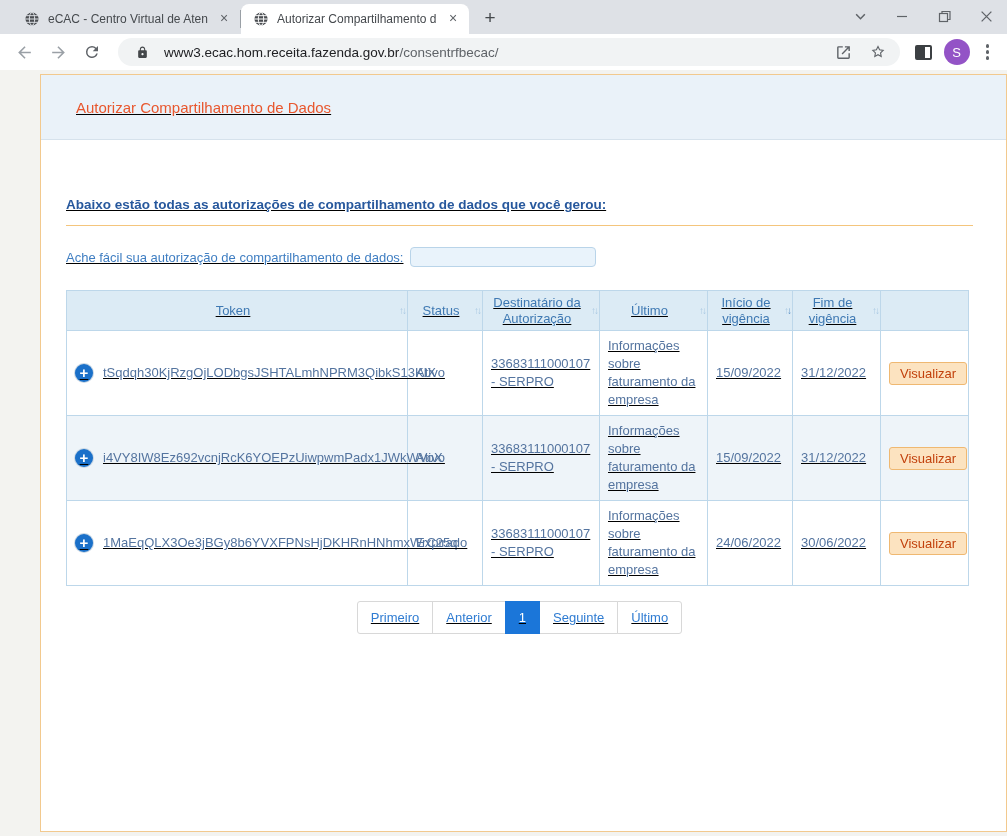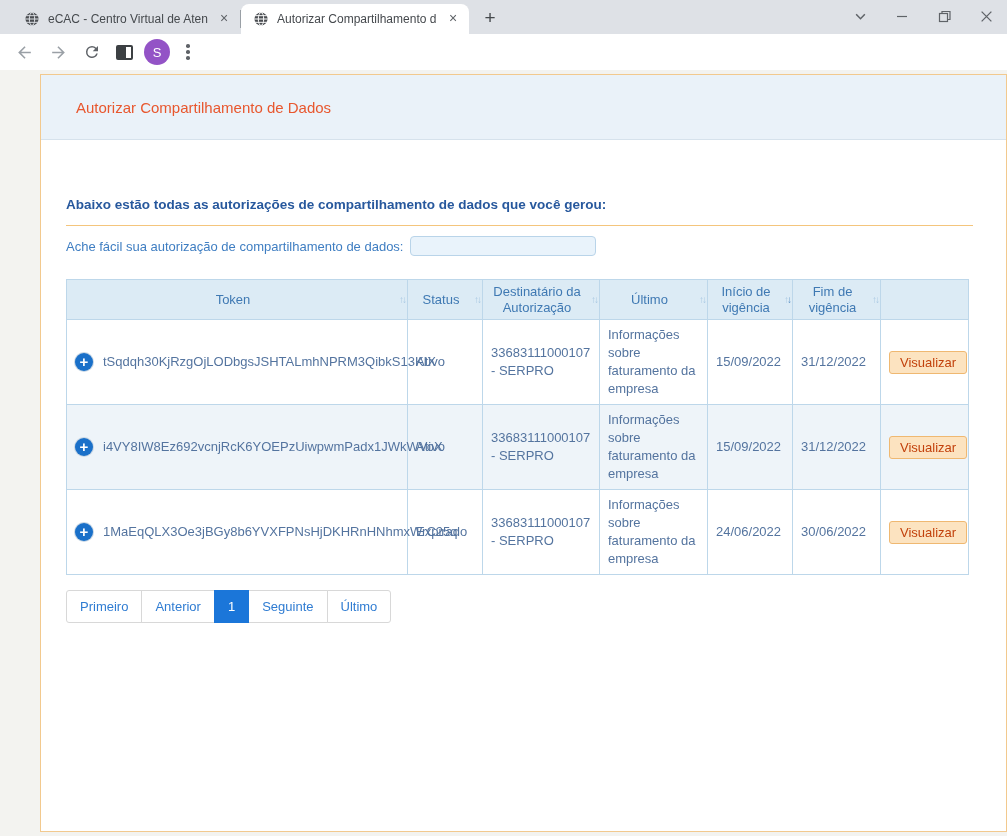--- a/index.html
+++ b/index.html
@@ -25,46 +25,46 @@
   .omnibox { flex:1; height:28px; margin:0 6px; background:#f1f3f4; border-radius:14px; display:flex; align-items:center; padding:0 10px 0 12px; gap:10px; }
   .url { flex:1; font-size:13.5px; color:#202124; white-space:nowrap; overflow:hidden; }
   .url .path { color:#5f6368; }
   .boxicon { width:24px; height:24px; display:flex; align-items:center; justify-content:center; }
   .sidepanel-icon { width:17px; height:15px; border:2px solid #3c4043; border-radius:2px; background:linear-gradient(to right,#3c4043 58%,#ffffff 58%); }
   .avatar { width:26px; height:26px; border-radius:50%; background:#9353c6; color:#fff; font-size:13px; display:flex; align-items:center; justify-content:center; margin:0 2px; }
   .kebab { display:flex; flex-direction:column; gap:2.5px; padding:4px 8px; }
   .kebab i { width:3.5px; height:3.5px; background:#5f6368; border-radius:50%; }
 
   
-  .page { height:766px; padding:4px 0 4px 40px; }
+  .page { height:766px; padding:4px 0 4px 40px;text-decoration:underline; }
   .card { height:758px; background:#ffffff; border:1px solid #f2c98e; }
   .band { height:65px; background:#eaf2f9; border-bottom:1px solid #d6e2ec; display:flex; align-items:center; padding-left:35px; }
   .pagetitle { color:#e8572e; font-size:15px; }
   .cardbody { padding:23px 33px 0 25px; }
 
   .btn-nova { display:inline-block; background:#fce3bd; border:1px solid #f0b96a; border-radius:2px; color:#3a63b0; font-size:13px; padding:4px 9px; cursor:pointer; font-family:inherit; }
   .list-heading { margin-top:34px; font-size:13.5px; font-weight:bold; color:#27589d; }
   .rule { margin-top:13px; border:0; border-top:1px solid #f4c57c; }
-  .searchrow { margin-top:10px; display:flex; align-items:center; font-size:13px; color:#3f7ec2; }
+  .searchrow { margin-top:21px; display:flex; align-items:center; font-size:13px; color:#3f7ec2; }
   .searchrow input { margin-left:7px; width:186px; height:20px; background:#e9f3fb; border:1px solid #b9d4e9; border-radius:4px; outline:none; font:12px "Liberation Sans",sans-serif; color:#3f6ea5; padding:0 6px; }
 
   table.grid { margin-top:23px; border-collapse:collapse; table-layout:fixed; width:902px; font-size:13px; }
   .grid th, .grid td { border:1px solid #bdd7ea; }
   .grid th { background:#dcebf5; color:#3f79b3; font-weight:normal; height:40px; text-align:center; position:relative; padding:2px 14px 2px 6px; line-height:16px; }
   .grid td { color:#54749f; padding:6px 8px; height:72px; vertical-align:middle; text-align:left; line-height:18px; }
   .grid tr.alt td { background:#eef4f9; }
   .sort { position:absolute; right:2px; top:50%; transform:translateY(-50%); font-size:10px; color:#a9c8e2; letter-spacing:-2px; }
   .sort .active { color:#5e93c6; }
   .tokencell { display:flex; align-items:center; gap:10px; }
   .plus-ic { flex:0 0 18px; width:18px; height:18px; border-radius:50%; background:#1a70c9; box-shadow:0 0 0 1px #c9d7e4; color:#fff; font-size:15px; line-height:17px; text-align:center; font-weight:bold; }
   .td-action { text-align:center; }
   .btn-vis { background:#fce3c0; border:1px solid #efb871; border-radius:3px; color:#c2410c; font-size:13px; padding:3px 10px; cursor:pointer; font-family:inherit; }
 
   .showing { margin-top:15px; font-size:13px; color:#68727c; }
-  .pagi-row { margin-top:15px; display:flex; justify-content:flex-start; }
+  .pagi-row { margin-top:15px; display:flex; justify-content:center; }
   .pagi { display:flex; }
   .pagi .pbtn { border:1px solid #d8d8d8; margin-left:-1px; background:#fff; color:#2f7cd2; font-size:13px; padding:8px 13px; cursor:pointer; font-family:inherit; }
   .pagi .pbtn:first-child { border-radius:3px 0 0 3px; margin-left:0; }
   .pagi .pbtn:last-child { border-radius:0 3px 3px 0; }
   .pagi .pbtn.current { background:#1b76d9; border-color:#1b76d9; color:#fff; position:relative; z-index:1; }
 </style>
 </head>
 <body>
 
 <div class="screen">
@@ -129,20 +129,39 @@
     </div>
     <div class="navbtn">
       <svg width="19" height="19" viewBox="0 0 24 24">
           <path d="M4 13h12.2l-5.6 5.6L12 20l8-8-8-8-1.4 1.4L16.2 11H4z" fill="#9aa0a6"></path>
         </svg>
     </div>
     <div class="navbtn">
       <svg width="18" height="18" viewBox="0 0 24 24">
           <path d="M17.65 6.35A7.95 7.95 0 0 0 12 4a8 8 0 1 0 7.73 10h-2.08A6 6 0 1 1 12 6c1.66 0 3.14.69 4.22 1.78L13 11h7V4z" fill="#5f6368"></path>
         </svg>
+    </div>
+    <div class="omnibox">
+      <span class="boxicon">
+        <svg width="13" height="13" viewBox="0 0 24 24">
+            <path d="M18 8h-1V6c0-2.76-2.24-5-5-5S7 3.24 7 6v2H6c-1.1 0-2 .9-2 2v10c0 1.1.9 2 2 2h12c1.1 0 2-.9 2-2V10c0-1.1-.9-2-2-2zm-6 9c-1.1 0-2-.9-2-2s.9-2 2-2 2 .9 2 2-.9 2-2 2zM9 8V6c0-1.66 1.34-3 3-3s3 1.34 3 3v2H9z" fill="#44474a"></path>
+          </svg>
+      </span>
+      <span class="url"><span>www3.ecac.hom.receita.fazenda.gov.br</span><span class="path">/consentrfbecac/</span></span>
+      <span class="boxicon">
+        <svg width="17" height="17" viewBox="0 0 24 24">
+            <path d="M14 3h7v7h-2V6.4l-8.3 8.3-1.4-1.4L17.6 5H14V3z" fill="#5f6368"></path>
+            <path d="M19 13v6H5V5h6V3H5a2 2 0 0 0-2 2v14a2 2 0 0 0 2 2h14a2 2 0 0 0 2-2v-6h-2z" fill="#5f6368"></path>
+          </svg>
+      </span>
+      <span class="boxicon">
+        <svg width="18" height="18" viewBox="0 0 24 24">
+            <path d="M12 4.8l2.12 4.3 4.75.69-3.44 3.35.81 4.73L12 15.64l-4.24 2.23.81-4.73-3.44-3.35 4.75-.69z" fill="none" stroke="#5f6368" stroke-width="1.5"></path>
+          </svg>
+      </span>
     </div>
     <div class="boxicon">
         <span class="sidepanel-icon"></span>
       </div>
     <div class="avatar">S</div>
     <div class="kebab">
         <i></i>
         <i></i>
         <i></i>
       </div>

